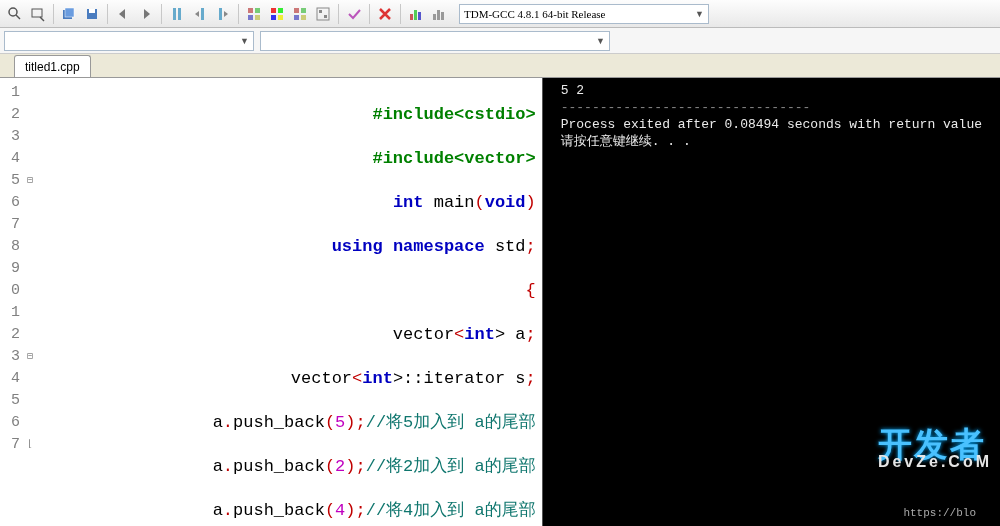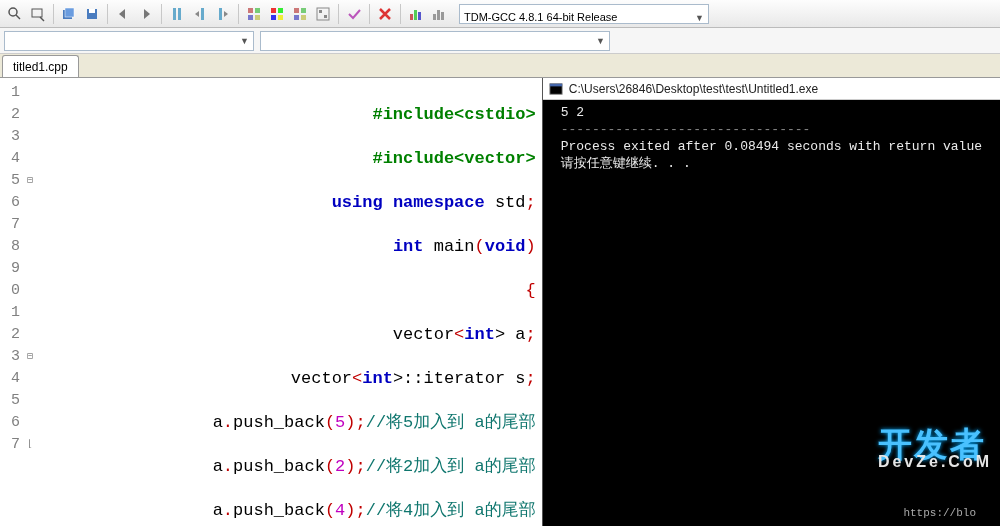--- a/index.html
+++ b/index.html
@@ -1,27 +1,27 @@
 <!DOCTYPE html>
 <html><head>
 <meta charset="utf-8">
 <style>
   * { margin:0; padding:0; box-sizing:border-box; }
   body { font-family:"Segoe UI",Tahoma,sans-serif; font-size:12px; background:#f0f0f0; width:1000px; height:526px; overflow:hidden; position:relative; }
   .toolbar { height:28px; background:linear-gradient(#fdfdfd,#e8e8e8); border-bottom:1px solid #bbb; display:flex; align-items:center; padding:0 4px; gap:1px; }
   .tb-sep { width:1px; height:20px; background:#c8c8c8; margin:0 3px; }
   .tb-btn { width:22px; height:22px; border:1px solid transparent; display:flex; align-items:center; justify-content:center; cursor:pointer; border-radius:2px; }
   .tb-btn svg { width:16px; height:16px; }
-  .compiler-sel { height:20px; font-size:11px; border:1px solid #abc; background:#fff; padding:0 4px; min-width:250px; margin-left:8px; display:flex; align-items:flex-end; }
+  .compiler-sel { height:20px; font-size:11px; border:1px solid #abc; background:#fff; padding:0 4px; min-width:250px; margin-left:8px; display:flex; align-items:center;font-family:Liberation Serif, serif; }
   .compiler-sel .arrow {margin-left:auto;font-size:9px;color:#555;}
   .dropdown-row { height:26px; background:#f6f6f6; border-bottom:1px solid #ccc; display:flex; align-items:center; padding:0 4px; gap:6px;}
   .dropdown { height:20px; border:1px solid #abc; background:#fff; display:flex; align-items:center; padding:0 4px; font-size:11px; }
   .dropdown .arrow{margin-left:auto;font-size:9px;color:#555;}
   .dd1{width:250px;} .dd2{width:350px;}
-  .tabstrip{height:24px;background:#ece9d8;border-bottom:1px solid #999;display:flex;align-items:flex-end;padding-left:2px;}
+  .tabstrip{height:24px;background:#ece9d8;border-bottom:1px solid #999;display:flex;align-items:flex-end;padding-left:14px;}
   .tab{height:22px;background:#fff;border:1px solid #999;border-bottom:none;border-top-left-radius:3px;border-top-right-radius:3px;padding:2px 10px;font-size:12px;display:flex;align-items:center;}
   .main{display:flex;height:calc(526px - 28px - 26px - 24px);}
   .editor{width:550px;background:#fff;display:flex;font-family:Consolas,"Courier New",monospace;font-size:17px;line-height:22px;position:relative;}
   .gutter{width:24px;background:#fff;color:#808080;text-align:right;padding:4px 4px 0 0;user-select:none;font-size:15px;}
   .gutter div{height:22px;}
   .fold{width:12px;padding-top:4px;}
   .fold div{height:22px;display:flex;align-items:center;justify-content:center;color:#888;font-size:10px;}
   .code{flex:1;padding:4px 6px 0 6px;white-space:pre;text-align:right;}
   .code .ln{height:22px;display:block;}
   .kw{color:#0000c0;font-weight:bold;}
@@ -215,46 +215,39 @@
         <div></div>
         <div>⊟</div>
         <div></div>
         <div></div>
         <div></div>
         <div>⌊</div>
     </div>
     <div class="code">
 <span class="ln"><span class="pp">#include</span><span class="pp">&lt;cstdio&gt;</span></span>
 <span class="ln"><span class="pp">#include</span><span class="pp">&lt;vector&gt;</span></span>
+<span class="ln"><span class="kw">int</span><span> main</span><span class="op">(</span><span class="kw">void</span><span class="op">)</span></span>
 <span class="ln"><span class="kw">using</span> <span class="kw">namespace</span><span> std</span><span class="op">;</span></span>
-<span class="ln"><span class="kw">int</span><span> main</span><span class="op">(</span><span class="kw">void</span><span class="op">)</span></span>
 <span class="ln"><span class="op">{</span></span>
 <span class="ln"><span>    vector</span><span class="op">&lt;</span><span class="kw">int</span><span>&gt; a</span><span class="op">;</span></span>
 <span class="ln"><span>    vector</span><span class="op">&lt;</span><span class="kw">int</span><span>&gt;::iterator s</span><span class="op">;</span></span>
 <span class="ln"><span>    a</span><span class="op">.</span><span>push_back</span><span class="op">(</span><span class="num">5</span><span class="op">);</span><span class="cmt">//将5加入到 a的尾部</span></span>
 <span class="ln"><span>    a</span><span class="op">.</span><span>push_back</span><span class="op">(</span><span class="num">2</span><span class="op">);</span><span class="cmt">//将2加入到 a的尾部</span></span>
 <span class="ln"><span>    a</span><span class="op">.</span><span>push_back</span><span class="op">(</span><span class="num">4</span><span class="op">);</span><span class="cmt">//将4加入到 a的尾部</span></span>
 
 
 
 
 
 
 
     </div>
   </div>
 
   <div class="console">
-    <div class="con-title">
-      <svg class="ico" viewBox="0 0 16 16">
-          <rect x="1" y="2" width="14" height="12" fill="#000" stroke="#888"></rect>
-          <rect x="1" y="2" width="14" height="3" fill="#46a"></rect>
-        </svg>
-      <span>C:\Users\26846\Desktop\test\test\Untitled1.exe</span>
-    </div>
     <div class="con-body">
       <div class="outln">5 2</div>
       <div class="outln divider">--------------------------------</div>
       <div class="outln">Process exited after 0.08494 seconds with return value</div>
       <div class="outln">请按任意键继续. . .</div>
       <div class="watermark">
         <span>开发者</span>
         <small>DevZe.CoM</small>
       </div>
       <div class="status-url">https://blo</div>

